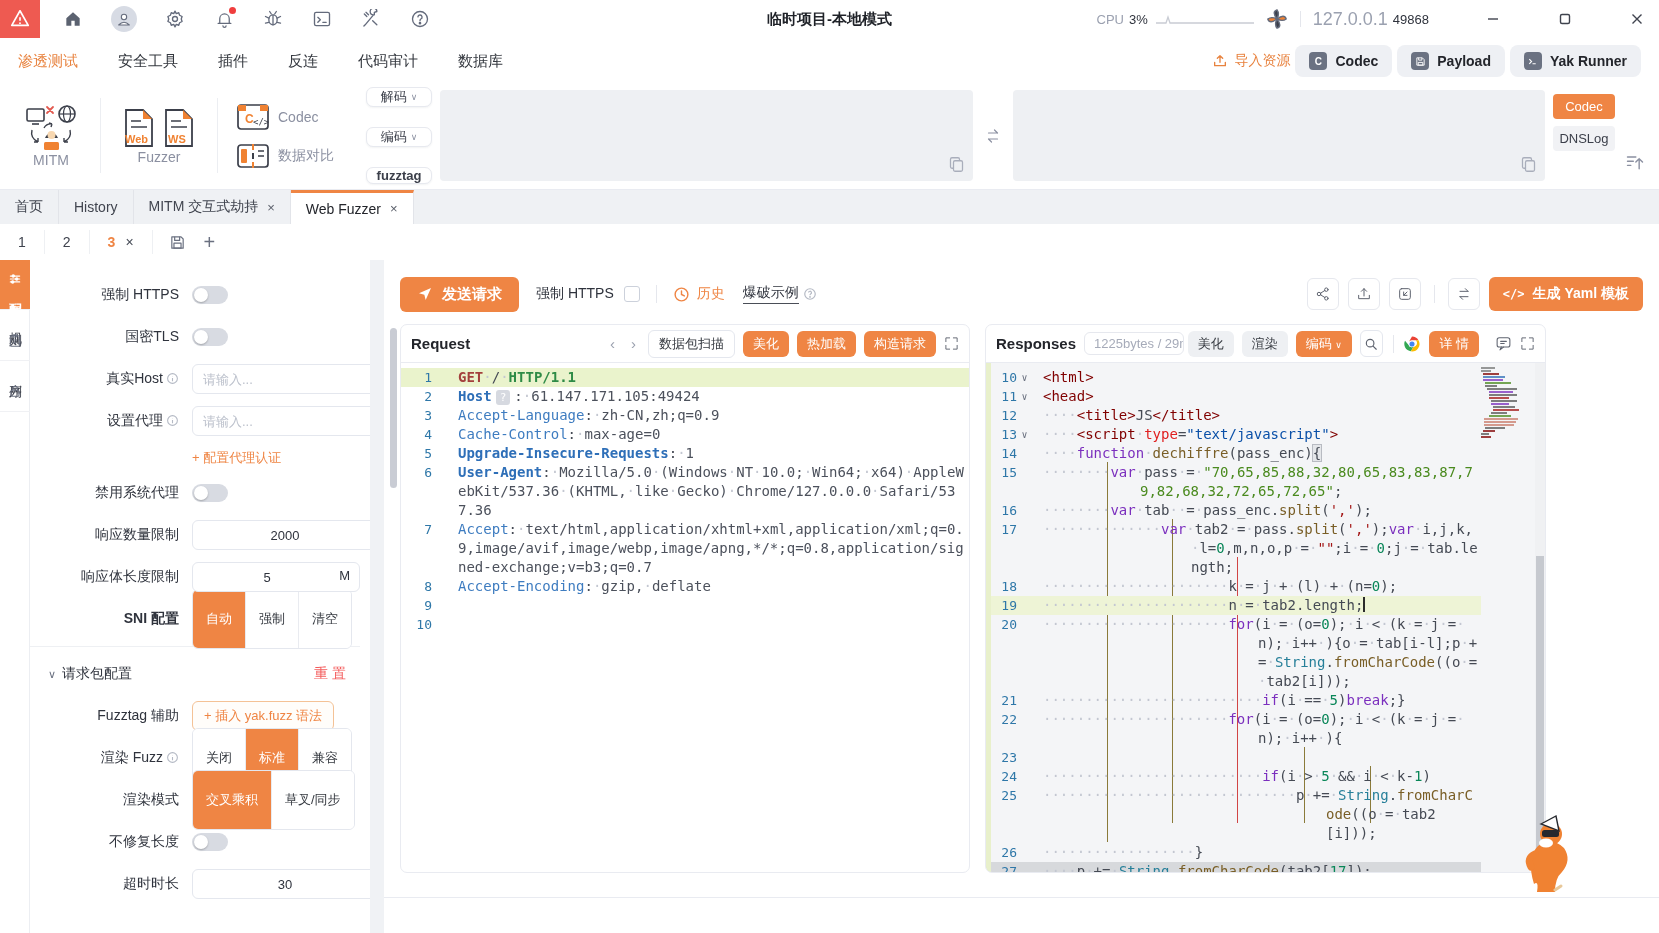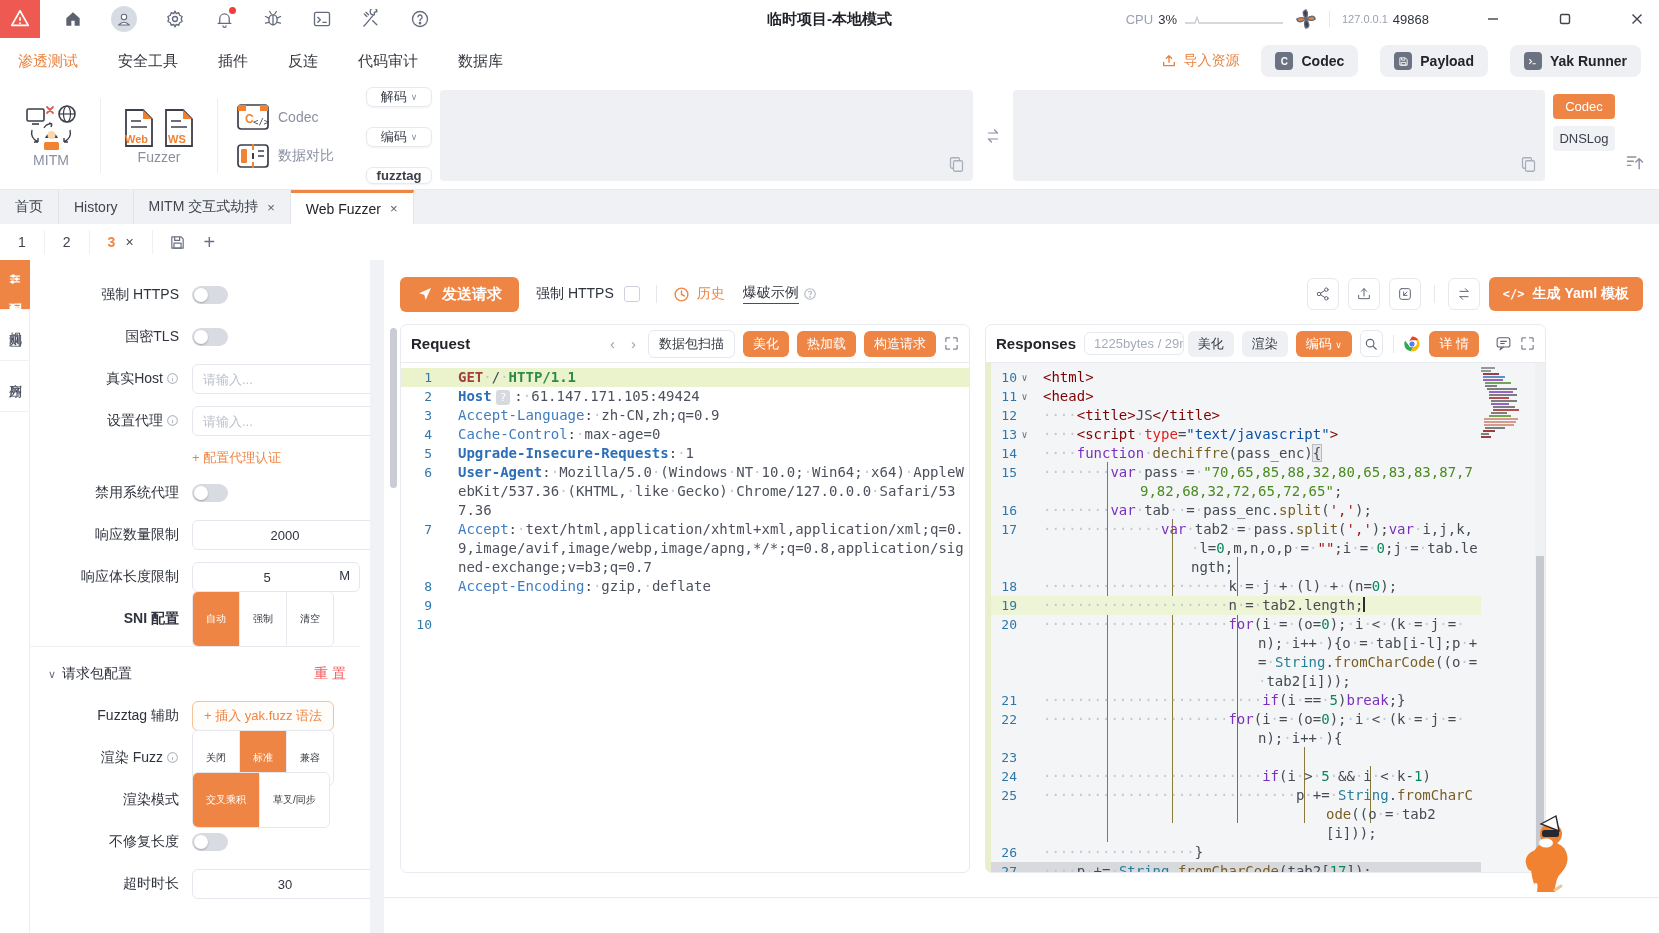--- a/index.html
+++ b/index.html
@@ -13,31 +13,31 @@
   .tb-icons{display:flex;align-items:center;gap:27px;margin-left:22px}
   .tb-ic{position:relative;display:flex;align-items:center;justify-content:center;width:22px;height:22px;cursor:pointer}
   .tb-ic svg{stroke:#646b7c;fill:none;stroke-width:1.6;stroke-linecap:round;stroke-linejoin:round}
   .avatar{width:26px;height:26px;border-radius:50%;background:#d7dbe4;display:flex;align-items:center;justify-content:center}
   .bell-dot{position:absolute;top:-1px;right:-1px;width:7px;height:7px;border-radius:50%;background:#f03e3e}
   .tb-title{position:absolute;left:50%;transform:translateX(-50%);font-size:15px;font-weight:700;color:#1f2228}
   .tb-right{position:absolute;right:14px;display:flex;align-items:center}
   .cpu-label{color:#9ba1b0;font-size:13px}
   .cpu-val{color:#2f333d;font-size:13px;margin-left:5px}
   .tb-div{width:1px;height:16px;background:#e4e6ec;margin:0 12px}
-  .ip{color:#9ba1b0;font-size:11px}
+  .ip{color:#9ba1b0;font-size:18px}
   .port{color:#2f333d;font-size:13px;margin-left:5px}
   .winbtn{width:16px;height:16px;display:flex;align-items:center;justify-content:center;margin-left:56px;cursor:pointer}
   .winbtn svg{stroke:#3f434e;stroke-width:1.4;fill:none}
 
   
   .menurow{position:absolute;top:38px;left:0;right:0;height:46px;background:#fff;display:flex;align-items:center;padding:0 18px}
   .menu-items{display:flex;align-items:center;gap:40px}
   .menu-item{font-size:15px;color:#34383f;cursor:pointer}
   .menu-item.active{color:#e8823e}
-  .menu-right{margin-left:auto;display:flex;align-items:center;gap:22px}
+  .menu-right{margin-left:auto;display:flex;align-items:center;gap:5px}
   .import-link{display:flex;align-items:center;gap:6px;color:#e8823e;font-size:14px;cursor:pointer}
   .qbtn{display:flex;align-items:center;gap:8px;background:#eef0f4;border-radius:8px;height:32px;padding:0 14px;font-size:14px;font-weight:700;color:#23252b;cursor:pointer}
   .qbtn .qic{width:18px;height:18px;background:#6b7282;border-radius:4px;color:#fff;display:flex;align-items:center;justify-content:center;font-size:10px;font-weight:700}
 
   
   .toolbar{position:absolute;top:84px;left:0;right:0;height:106px;background:#fff;border-bottom:1px solid #e9ebf1;display:flex;padding:6px 14px 8px 10px}
   .tool-card{width:82px;display:flex;flex-direction:column;align-items:center;justify-content:center;cursor:pointer}
   .tool-label{font-size:14px;color:#8b90a1;}
   .tool-div{width:1px;background:#eceef2;margin:8px 8px}
   .fuzzer-card{width:100px;display:flex;flex-direction:column;align-items:center;justify-content:center;cursor:pointer}
@@ -84,21 +84,21 @@
   .info-ic{display:inline-block;vertical-align:-2px;margin-left:3px}
   .toggle{width:36px;height:18px;border-radius:9px;background:#d8dbe2;position:relative;cursor:pointer;flex:none}
   .toggle::after{content:"";position:absolute;left:2px;top:2px;width:14px;height:14px;border-radius:50%;background:#fff;box-shadow:0 1px 2px rgba(0,0,0,.25)}
   .cinput{width:186px;height:30px;border:1px solid #e4e7ee;border-radius:6px;font-size:13px;color:#2f333d;padding:0 10px;outline:none;font-family:inherit}
   .cinput::placeholder{color:#bcc1cc}
   .cinput.num{text-align:center}
   .unit-wrap{position:relative;width:186px}
   .unit-wrap .cinput{width:100%;padding-right:28px}
   .unit{position:absolute;right:10px;top:6px;font-size:13px;color:#2f333d}
   .seg{display:inline-flex;background:#fff;border:1px solid #e4e7ee;border-radius:6px;overflow:hidden}
-  .seg-item{padding:20px 13px;font-size:10px;color:#34383f;border-right:1px solid #e9ebf0;cursor:pointer;background:#fff;white-space:nowrap}
+  .seg-item{padding:20px 13px;font-size:13px;color:#34383f;border-right:1px solid #e9ebf0;cursor:pointer;background:#fff;white-space:nowrap}
   .seg-item:last-child{border-right:none}
   .seg-item.active{background:#ef8544;color:#fff}
   .link-orange{color:#ef8544;font-size:13px;cursor:pointer}
   .sec-row{display:flex;align-items:center;height:26px;margin:14px 0 14px 0}
   .sec-chev{margin-left:18px;margin-right:6px;color:#6a7080;font-size:11px;cursor:pointer}
   .sec-title{font-size:14px;color:#2f333d}
   .sec-reset{margin-left:auto;margin-right:14px;color:#f45b5b;font-size:14px;cursor:pointer}
   .fz-btn{border:1px solid #f4c296;background:#fffdfa;color:#ef8544;border-radius:6px;padding:5px 11px;font-size:13px;cursor:pointer;white-space:nowrap}
   .divider-h{height:1px;background:#eef0f3;margin:4px 0 0 0}
 

